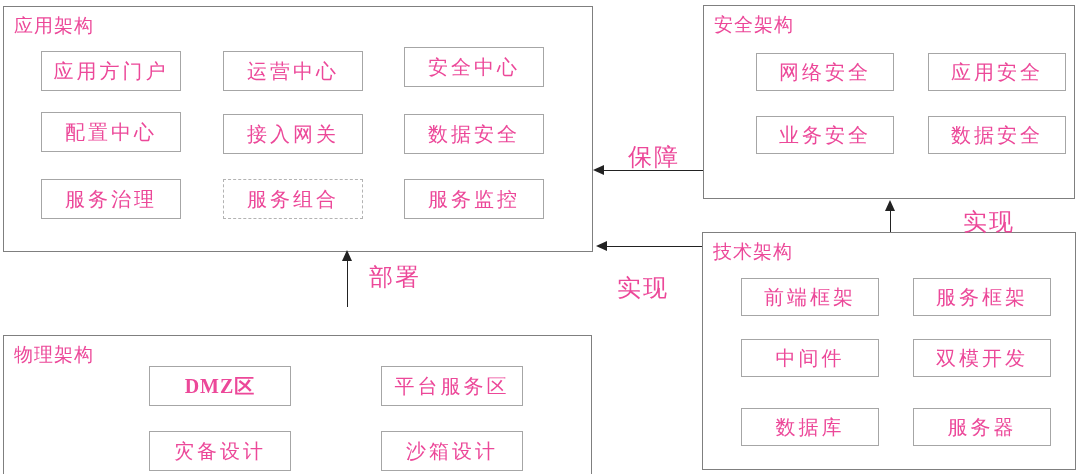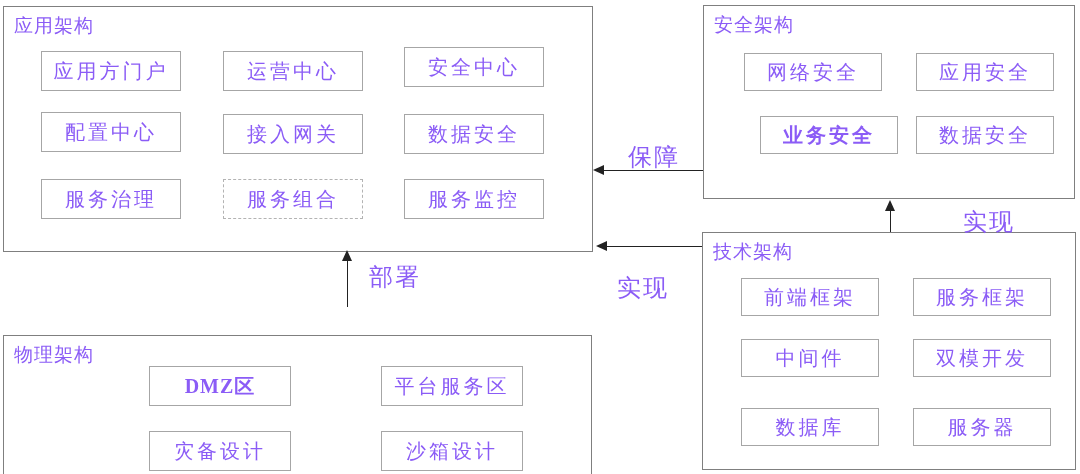--- a/index.html
+++ b/index.html
@@ -1,32 +1,32 @@
 <!DOCTYPE html>
 <html><head>
 <meta charset="utf-8">
 <style>
   html,body{margin:0;padding:0;background:#ffffff;}
   .stage{
     position:relative;width:1080px;height:474px;background:#ffffff;overflow:hidden;
-    font-family:"Liberation Serif","DejaVu Serif",serif;color:#8b5cf6;
+    font-family:"Liberation Serif","DejaVu Serif",serif;color:#ec4899;
   }
   .panel{position:absolute;border:1px solid #7f7f7f;background:#ffffff;box-sizing:border-box;}
   .panel-app{left:3px;top:6px;width:590px;height:246px;}
   .panel-sec{left:703px;top:5px;width:372px;height:194px;}
   .panel-tech{left:702px;top:232px;width:374px;height:238px;font-family:Liberation Mono, monospace;}
   .panel-phy{left:3px;top:307px;width:589px;height:164px;margin-top:28px;}
   .panel-title{position:absolute;left:10px;top:6px;font-size:19px;letter-spacing:1px;white-space:nowrap;}
   .cell{
     position:absolute;border:1px solid #a6a6a6;background:#ffffff;box-sizing:border-box;
     display:flex;align-items:center;justify-content:center;
     font-size:20px;letter-spacing:3px;white-space:nowrap;
   }
   .panel-app .cell{width:140px;height:40px;}
-  .panel-sec .cell{width:138px;height:38px;}
+  .panel-sec .cell{width:138px;height:38px;margin-left:12px;}
   .panel-tech .cell{width:138px;height:38px;}
   .panel-phy .cell{width:142px;height:40px;}
   .cell.dashed{border:1px dashed #b3b3b3;}
   .cell.bold{font-weight:bold;letter-spacing:1px;}
   .line{position:absolute;background:#222222;}
   .h-line{height:1px;}
   .v-line{width:1px;}
   .arrowhead{position:absolute;width:0;height:0;}
   .ah-left{border-top:5px solid transparent;border-bottom:5px solid transparent;border-right:11px solid #222222;}
   .ah-up{border-left:5px solid transparent;border-right:5px solid transparent;border-bottom:11px solid #222222;}
@@ -47,21 +47,21 @@
     <div class="cell" style="left:400px;top:107px;">数据安全</div>
     <div class="cell" style="left:37px;top:172px;">服务治理</div>
     <div class="cell dashed" style="left:219px;top:172px;">服务组合</div>
     <div class="cell" style="left:400px;top:172px;">服务监控</div>
   </div>
 
   <div class="panel panel-sec">
     <div class="panel-title">安全架构</div>
     <div class="cell" style="left:40px;top:47px;">网络安全</div>
     <div class="cell" style="left:212px;top:47px;">应用安全</div>
-    <div class="cell" style="left:56px;top:110px;font-weight:bold;">业务安全</div>
+    <div class="cell" style="left:40px;top:110px;">业务安全</div>
     <div class="cell" style="left:212px;top:110px;">数据安全</div>
   </div>
 
   <div class="panel panel-tech">
     <div class="panel-title">技术架构</div>
     <div class="cell" style="left:38px;top:45px;">前端框架</div>
     <div class="cell" style="left:210px;top:45px;text-align:center;">服务框架</div>
     <div class="cell" style="left:38px;top:106px;">中间件</div>
     <div class="cell" style="left:210px;top:106px;">双模开发</div>
     <div class="cell" style="left:38px;top:175px;">数据库</div>

